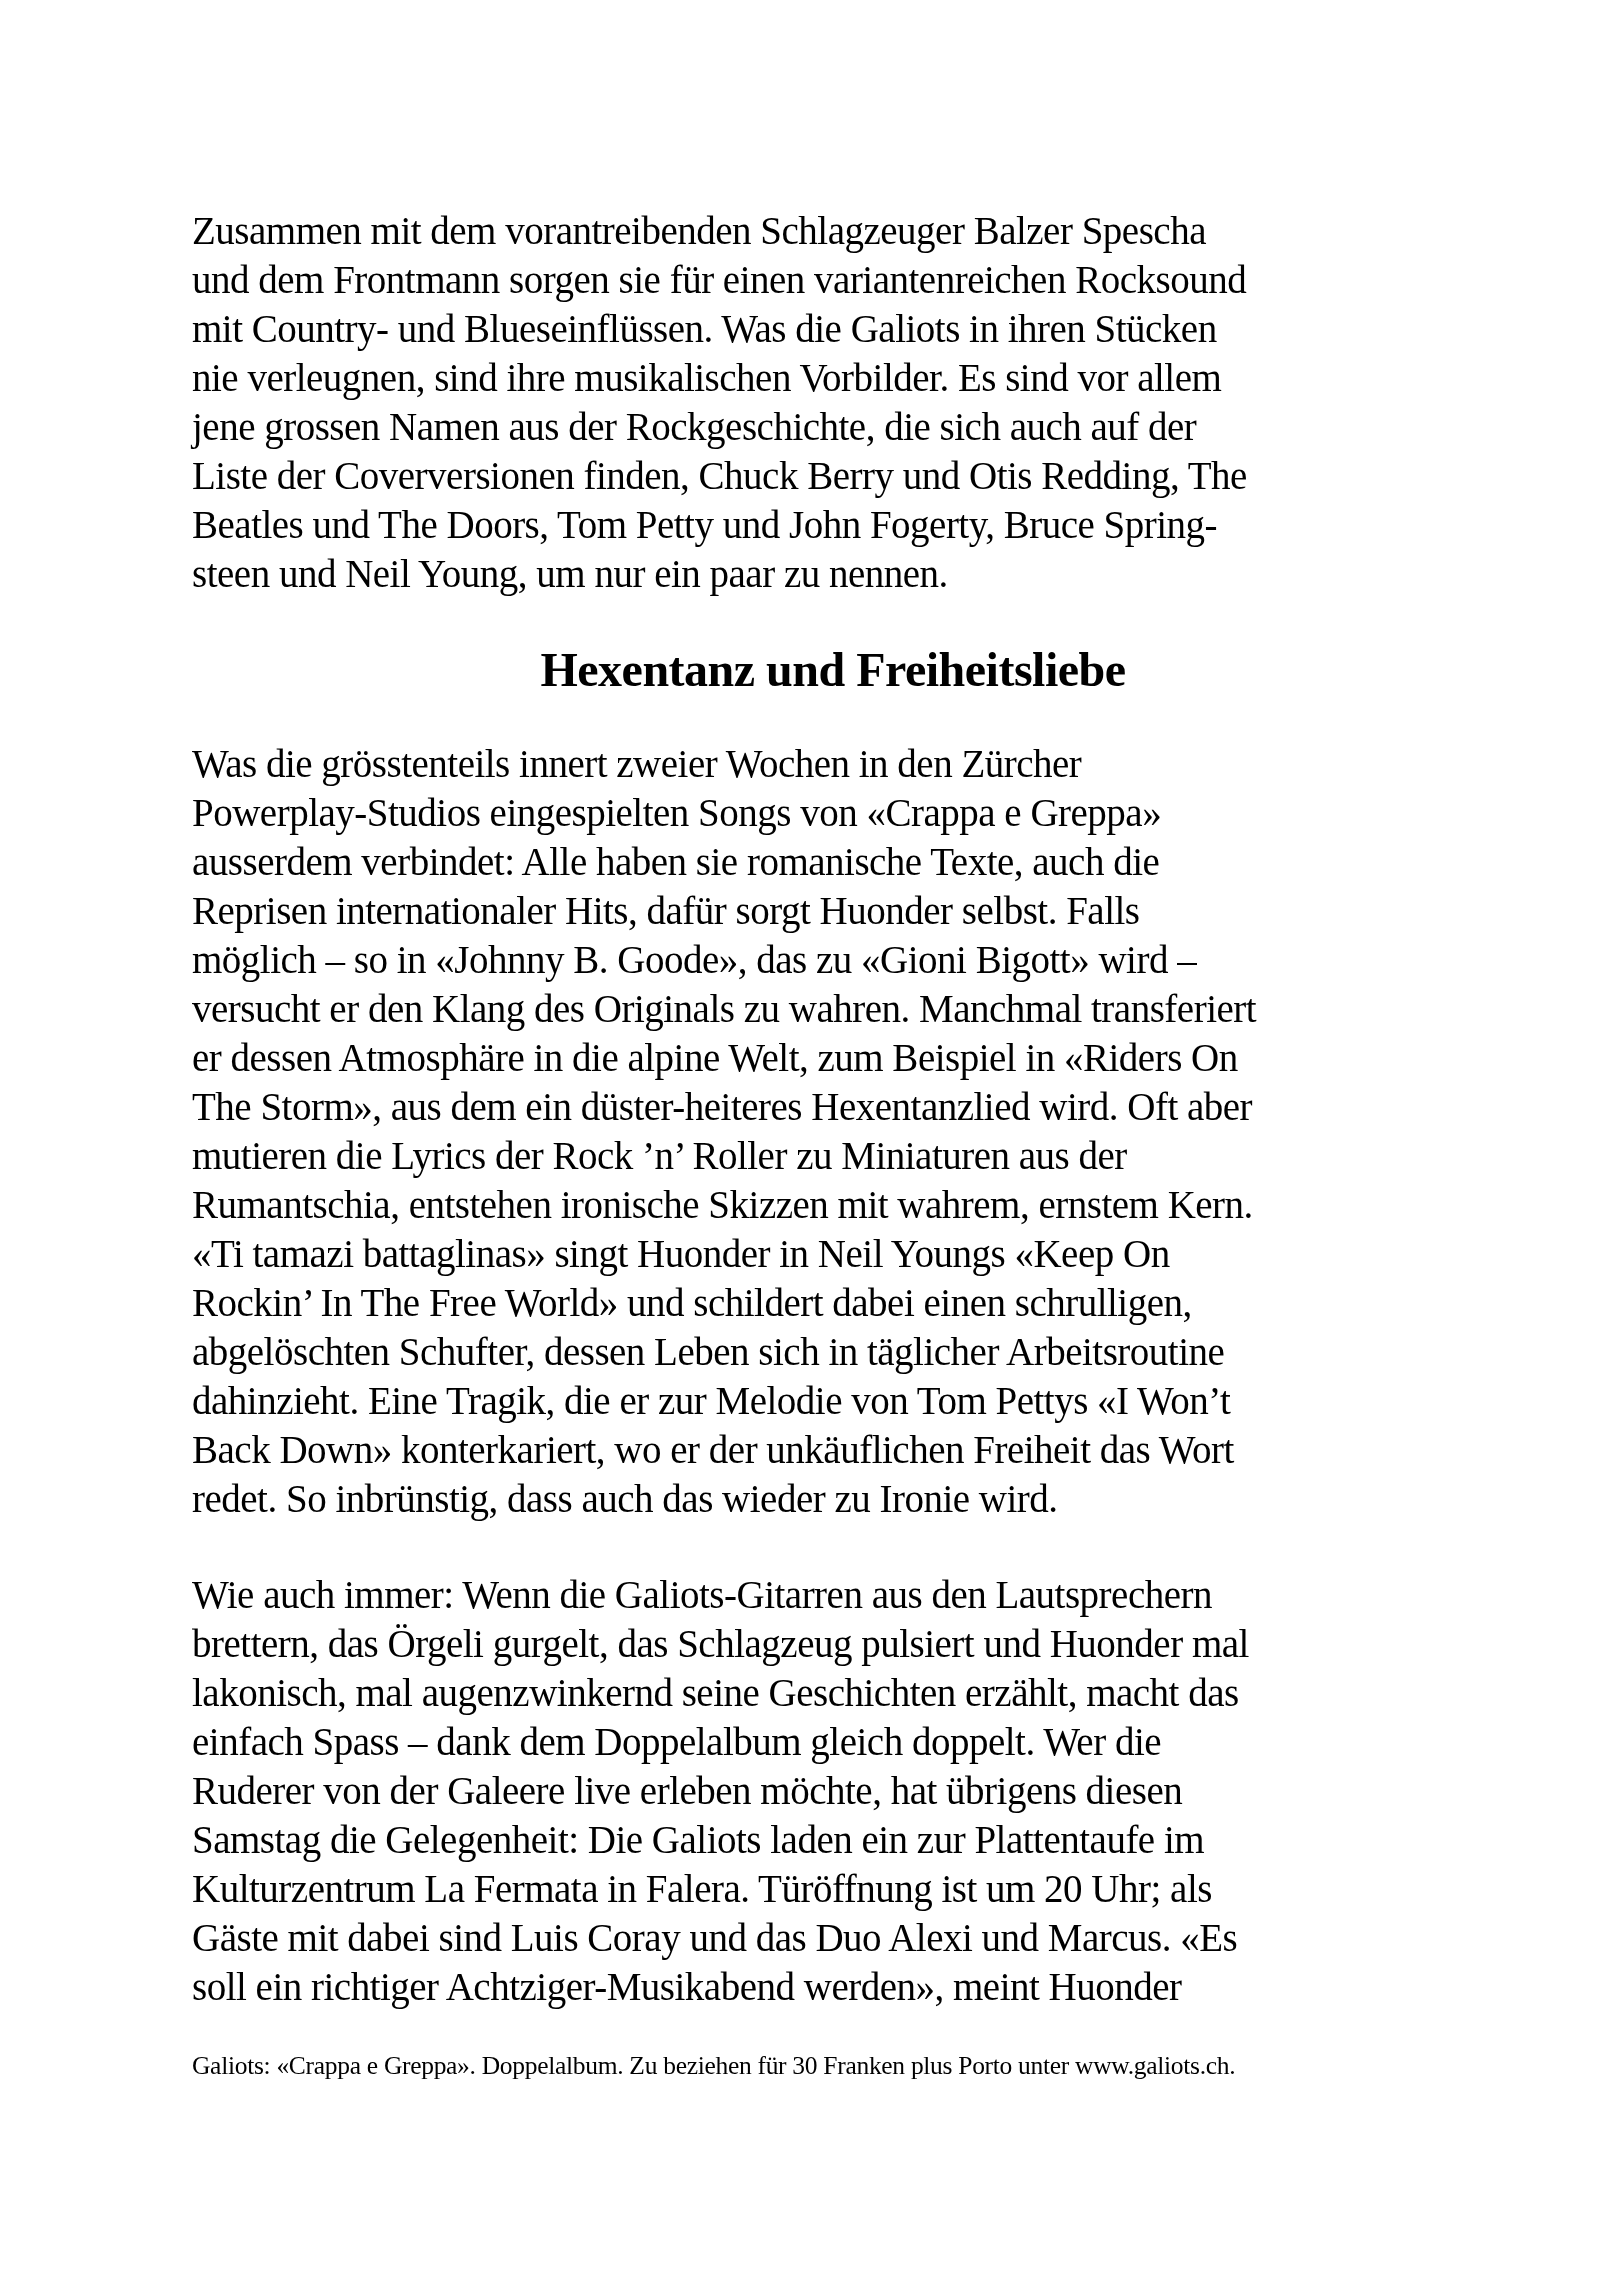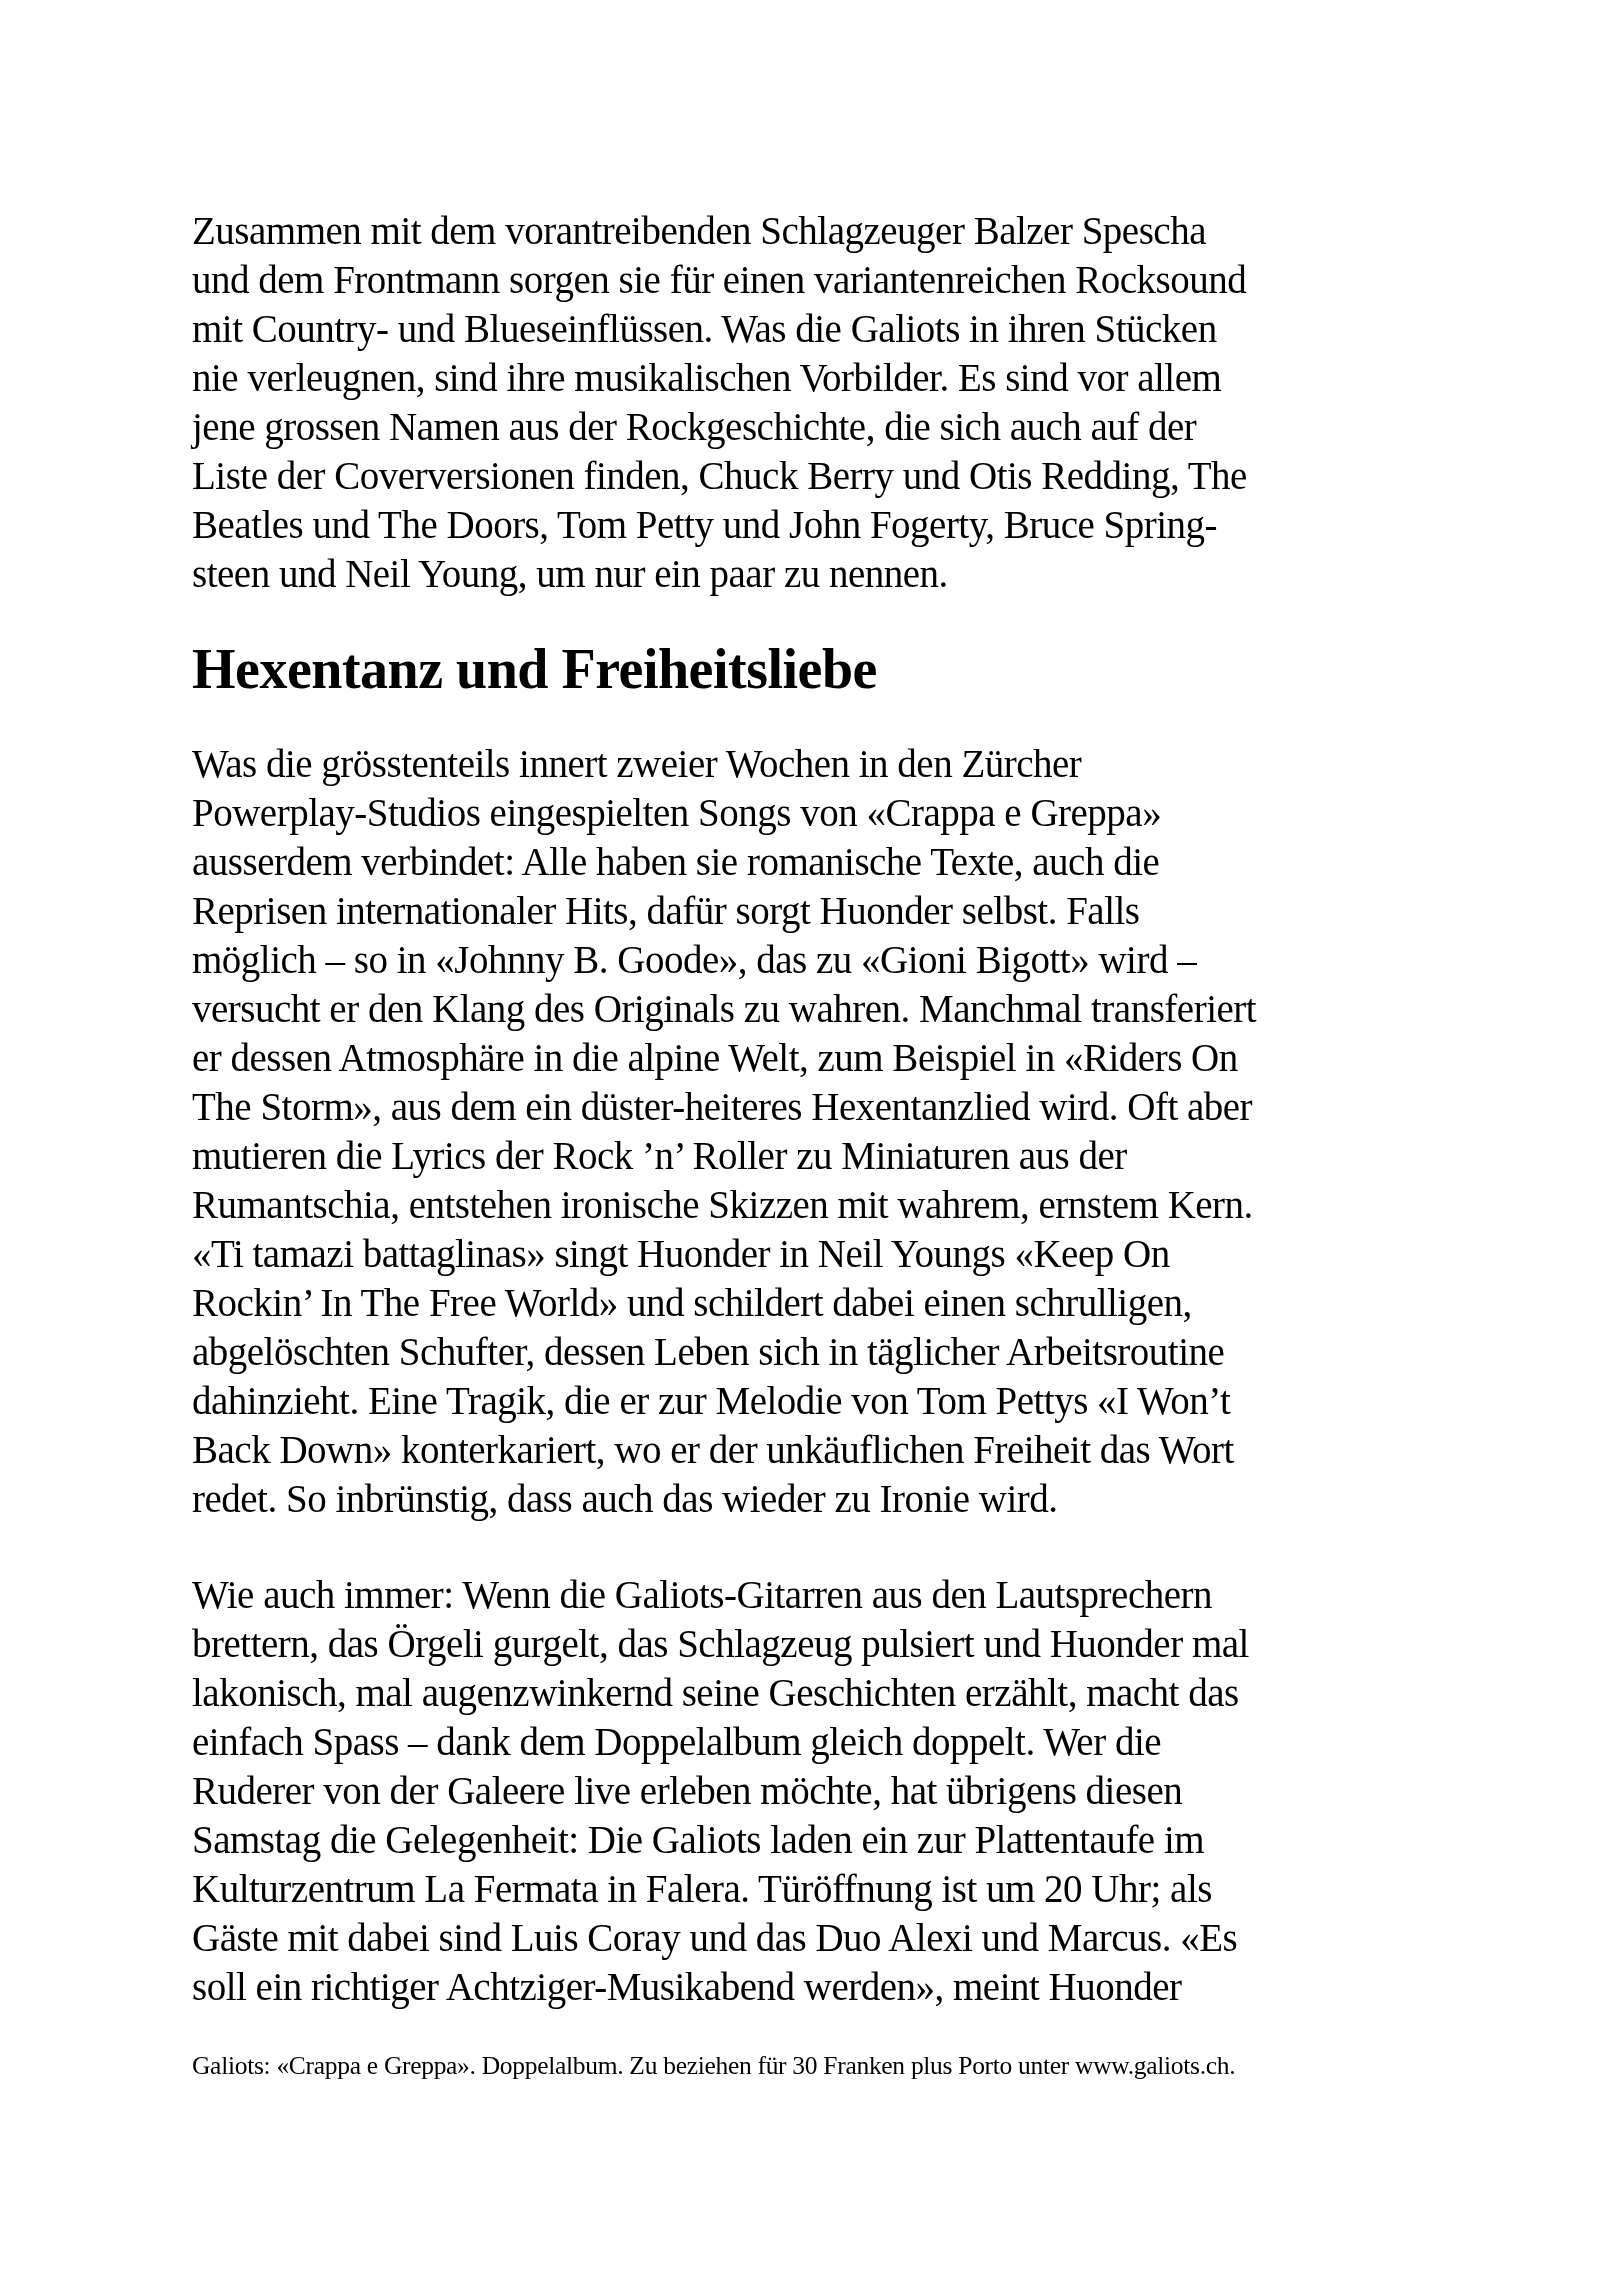--- a/index.html
+++ b/index.html
@@ -20,25 +20,26 @@
   }
   .body-text {
     margin: 0 0 47px 0;
     font-size: 39px;
     line-height: 49px;
     letter-spacing: -0.5px;
     white-space: pre;
   }
   .section-heading {
     margin: 0 0 45px 0;
-    font-size: 56px;
+    font-size: 48px;
     line-height: 49px;
     letter-spacing: -0.5px;
     font-weight: bold;
     white-space: pre;
+    text-align: center;
   }
   .para-last {
     margin-bottom: 0;
   }
   .footnote {
     margin: 39px 0 0 0;
     font-size: 25.5px;
     line-height: 31px;
     letter-spacing: -0.3px;
     white-space: pre;

